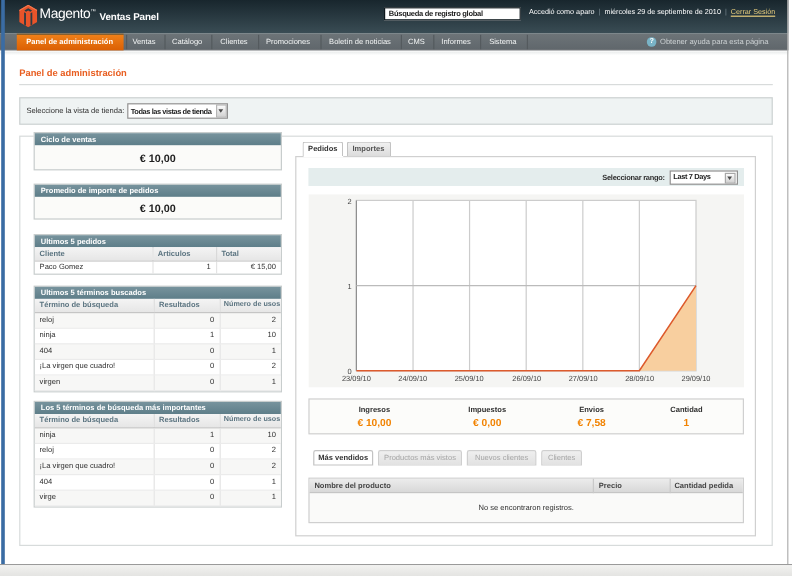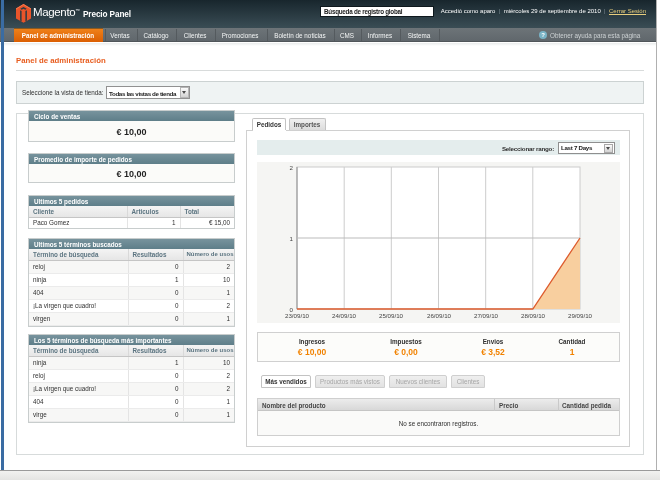--- a/index.html
+++ b/index.html
@@ -24,21 +24,21 @@
   <div class="abs" style="left:0;top:0;width:657px;height:28px;background:linear-gradient(#18262d,#3a4d55);"></div>
 
   <svg class="abs" style="left:16px;top:4px;" width="15" height="19" viewBox="0 0 15 19">
     <path d="M7.5 0 L15 4.4 L15 14.4 L7.5 18.8 L0 14.4 L0 4.4 Z" fill="#e8542a"></path>
     <path d="M7.5 0 L15 4.4 L15 5.4 L7.5 1.1 L0 5.4 L0 4.4 Z" fill="#f47a50"></path>
     <path d="M4.1 6.2 L5.6 7.1 L5.6 17.4 L4.1 16.5 Z" fill="#2a3b43"></path>
     <path d="M10.9 6.2 L9.4 7.1 L9.4 17.4 L10.9 16.5 Z" fill="#2a3b43"></path>
     <path d="M7.5 2.9 L10.7 4.8 L9.3 5.7 L7.5 4.7 L5.7 5.7 L4.3 4.8 Z" fill="#2a3b43"></path>
   </svg>
   <div class="abs" style="left:33px;top:6px;color:#fff;font-size:11.5px;letter-spacing:-0.35px;">Magento<span style="font-size:4.5px;vertical-align:4.5px;">™</span></div>
-  <div class="abs" style="left:83px;top:9.5px;color:#fff;font-size:8.2px;font-weight:bold;letter-spacing:-0.1px;">Precio Panel</div>
+  <div class="abs" style="left:83px;top:9.5px;color:#fff;font-size:8.2px;font-weight:bold;letter-spacing:-0.1px;">Ventas Panel</div>
 
   <div class="abs" style="left:320px;top:6px;width:114px;height:11px;background:#fff;border:1px solid #0e181d;"></div>
   <div class="abs" style="left:324px;top:8px;font-size:6.3px;font-weight:bold;letter-spacing:-0.25px;color:#222;">Búsqueda de registro global</div>
 
   <div class="abs" style="right:14px;top:8px;font-size:6px;color:#fff;white-space:nowrap;">Accedió como aparo&nbsp; <span style="color:#7d8d94;">|</span> &nbsp;miércoles 29 de septiembre de 2010&nbsp; <span style="color:#7d8d94;">|</span> &nbsp;<span style="color:#e7cd7d;text-decoration:underline;">Cerrar Sesión</span></div>
 
   <div class="abs" style="left:0;top:28px;width:657px;height:14px;background:linear-gradient(#6d7478,#60676c);border-bottom:1px solid #50565a;"></div>
 
   <div class="abs" style="left:14px;top:28px;width:89px;height:14px;background:linear-gradient(#ef8019 , #db5f03);border-top:1px solid #8a5a20;"></div>
   <div class="abs" style="left:58px;top:32px;transform:translateX(-50%);font-size:6.3px;font-weight:bold;color:#fff;white-space:nowrap;">Panel de administración</div>
@@ -222,21 +222,21 @@
       <text x="323" y="157.5" text-anchor="middle">29/09/10</text>
     </g>
   </svg>
 
   <div class="abs" style="left:257px;top:332px;width:363px;height:30px;background:#fcfcfa;border:1px solid #d0d0d0;"></div>
   <div class="abs" style="left:312px;top:338px;transform:translateX(-50%);font-size:6.3px;font-weight:bold;color:#2f2f2f;">Ingresos</div>
   <div class="abs" style="left:312px;top:346.5px;transform:translateX(-50%);font-size:8.5px;font-weight:bold;color:#f18200;">€ 10,00</div>
   <div class="abs" style="left:406px;top:338px;transform:translateX(-50%);font-size:6.3px;font-weight:bold;color:#2f2f2f;">Impuestos</div>
   <div class="abs" style="left:406px;top:346.5px;transform:translateX(-50%);font-size:8.5px;font-weight:bold;color:#f18200;">€ 0,00</div>
   <div class="abs" style="left:493px;top:338px;transform:translateX(-50%);font-size:6.3px;font-weight:bold;color:#2f2f2f;">Envios</div>
-  <div class="abs" style="left:493px;top:346.5px;transform:translateX(-50%);font-size:8.5px;font-weight:bold;color:#f18200;">€ 3,52</div>
+  <div class="abs" style="left:493px;top:346.5px;transform:translateX(-50%);font-size:8.5px;font-weight:bold;color:#f18200;">€ 7,58</div>
   <div class="abs" style="left:572px;top:338px;transform:translateX(-50%);font-size:6.3px;font-weight:bold;color:#2f2f2f;">Cantidad</div>
   <div class="abs" style="left:572px;top:346.5px;transform:translateX(-50%);font-size:8.5px;font-weight:bold;color:#f18200;">1</div>
 
   <div class="abs" style="left:261px;top:375px;width:50px;height:13px;background:#fff;border:1px solid #c3c3c3;border-radius:2px 2px 0 0;"></div>
   <div class="abs" style="left:286px;top:378px;transform:translateX(-50%);font-size:6.3px;font-weight:bold;color:#333;">Más vendidos</div>
   <div class="abs" style="left:315px;top:375px;width:70px;height:13px;background:linear-gradient(#efefef,#e2e2e2);border:1px solid #cfcfcf;border-radius:2px 2px 0 0;"></div>
   <div class="abs" style="left:350px;top:378px;transform:translateX(-50%);font-size:6.3px;color:#a5a5a5;white-space:nowrap;">Productos más vistos</div>
   <div class="abs" style="left:389px;top:375px;width:58px;height:13px;background:linear-gradient(#efefef,#e2e2e2);border:1px solid #cfcfcf;border-radius:2px 2px 0 0;"></div>
   <div class="abs" style="left:418px;top:378px;transform:translateX(-50%);font-size:6.3px;color:#a5a5a5;white-space:nowrap;">Nuevos clientes</div>
   <div class="abs" style="left:451px;top:375px;width:34px;height:13px;background:linear-gradient(#efefef,#e2e2e2);border:1px solid #cfcfcf;border-radius:2px 2px 0 0;"></div>

